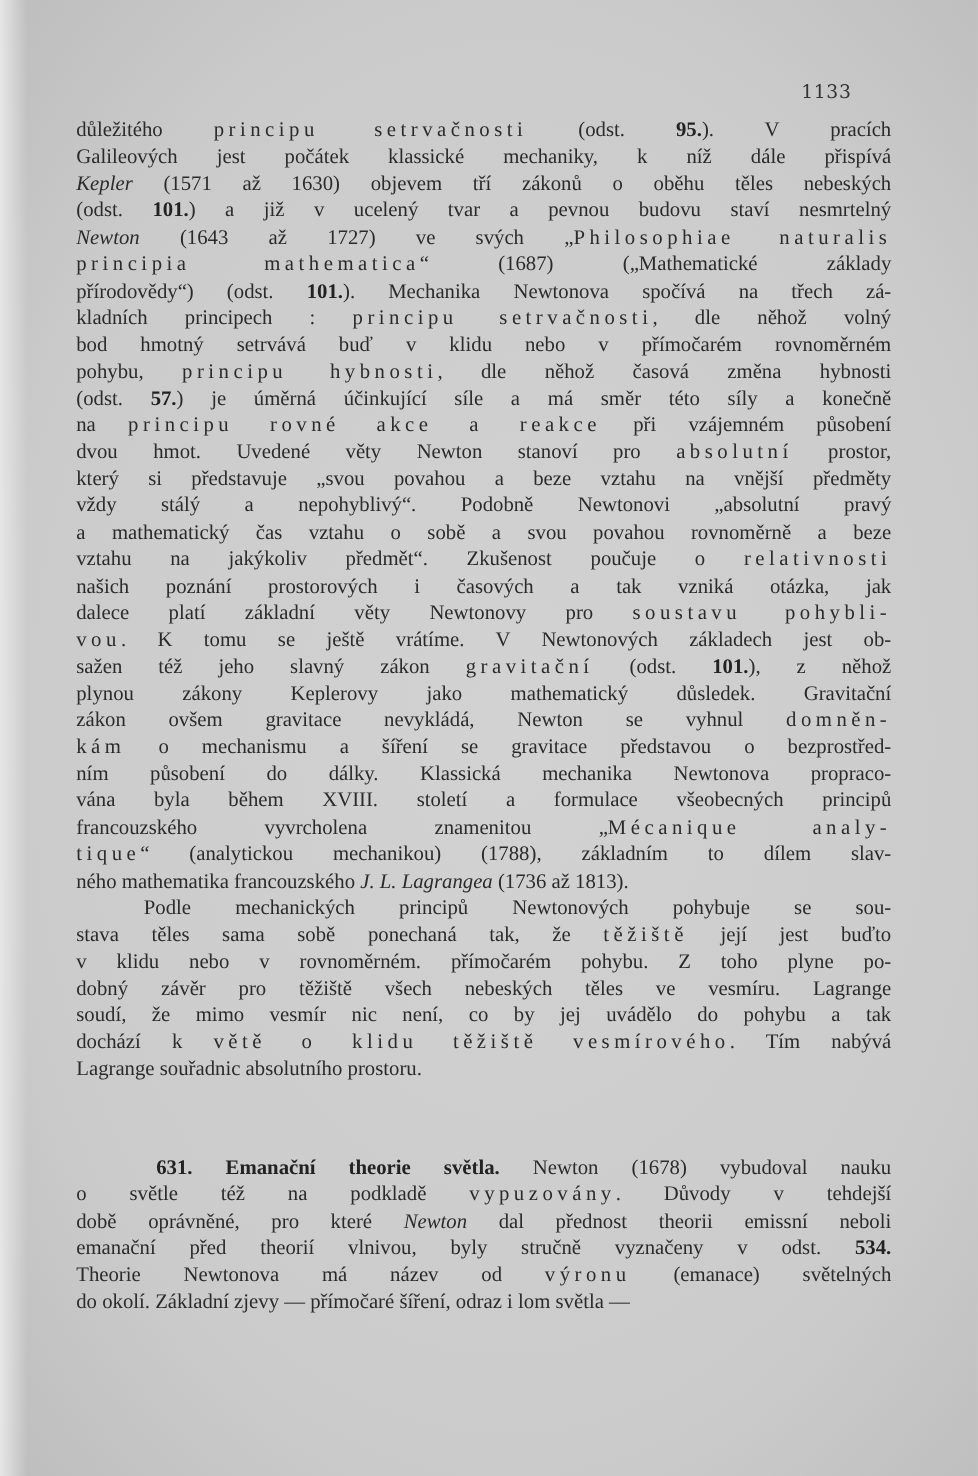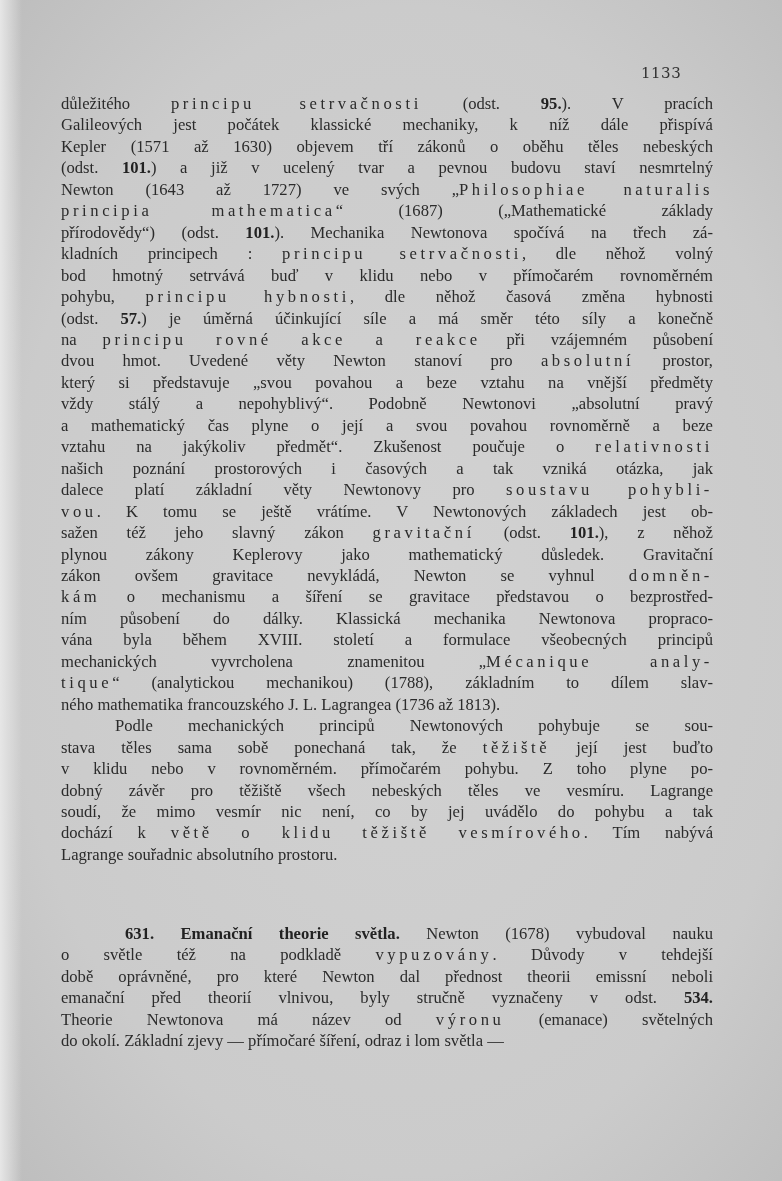--- a/index.html
+++ b/index.html
@@ -34,21 +34,21 @@
     text-align: justify; color: #2b2b2b;
   }
   .block-1 { top: 93px; }
   .block-2 { top: 923px; }
   .line { display: block; white-space: nowrap; text-align-last: justify; text-align: justify; }
   .line.last { text-align-last: left; }
   .indent { padding-left: 54px; }
   .indent-h { padding-left: 64px; }
   .sp { letter-spacing: 3.6px; }
   .b { font-weight: bold; color: #222; }
-  .i { }
+  .i { font-style: italic; }
 </style>
 </head>
 <body>
 
 <div class="page">
   <div class="page-number">1133</div>
 
   <div class="text-block block-1">
     <div>
         <span class="line"><span>důležitého </span><span class="sp">principu setrvačnosti</span><span> (odst. </span><span class="b">95.</span><span>). V pracích</span></span>
@@ -59,32 +59,32 @@
         <span class="line"><span class="sp">principia mathematica</span><span>“ (1687) („Mathematické základy</span></span>
         <span class="line"><span>přírodovědy“) (odst. </span><span class="b">101.</span><span>). Mechanika Newtonova spočívá na třech zá-</span></span>
         <span class="line"><span>kladních principech : </span><span class="sp">principu setrvačnosti</span><span>, dle něhož volný</span></span>
         <span class="line"><span>bod hmotný setrvává buď v klidu nebo v přímočarém rovnoměrném</span></span>
         <span class="line"><span>pohybu, </span><span class="sp">principu hybnosti</span><span>, dle něhož časová změna hybnosti</span></span>
         <span class="line"><span>(odst. </span><span class="b">57.</span><span>) je úměrná účinkující síle a má směr této síly a konečně</span></span>
         <span class="line"><span>na </span><span class="sp">principu rovné akce a reakce</span><span> při vzájemném působení</span></span>
         <span class="line"><span>dvou hmot. Uvedené věty Newton stanoví pro </span><span class="sp">absolutní</span><span> prostor,</span></span>
         <span class="line"><span>který si představuje „svou povahou a beze vztahu na vnější předměty</span></span>
         <span class="line"><span>vždy stálý a nepohyblivý“. Podobně Newtonovi „absolutní pravý</span></span>
-        <span class="line"><span>a mathematický čas plyne o její a svou povahou rovnoměrně a beze</span></span>
+        <span class="line"><span>a mathematický čas vztahu o sobě a svou povahou rovnoměrně a beze</span></span>
         <span class="line"><span>vztahu na jakýkoliv předmět“. Zkušenost poučuje o </span><span class="sp">relativnosti</span></span>
         <span class="line"><span>našich poznání prostorových i časových a tak vzniká otázka, jak</span></span>
         <span class="line"><span>dalece platí základní věty Newtonovy pro </span><span class="sp">soustavu pohybli-</span></span>
         <span class="line"><span class="sp">vou</span><span>. K tomu se ještě vrátíme. V Newtonových základech jest ob-</span></span>
         <span class="line"><span>sažen též jeho slavný zákon </span><span class="sp">gravitační</span><span> (odst. </span><span class="b">101.</span><span>), z něhož</span></span>
         <span class="line"><span>plynou zákony Keplerovy jako mathematický důsledek. Gravitační</span></span>
         <span class="line"><span>zákon ovšem gravitace nevykládá, Newton se vyhnul </span><span class="sp">domněn-</span></span>
         <span class="line"><span class="sp">kám</span><span> o mechanismu a šíření se gravitace představou o bezprostřed-</span></span>
         <span class="line"><span>ním působení do dálky. Klassická mechanika Newtonova propraco-</span></span>
         <span class="line"><span>vána byla během XVIII. století a formulace všeobecných principů</span></span>
-        <span class="line"><span>mechanických vyvrcholena znamenitou „</span><span class="sp">Mécanique analy-</span></span>
+        <span class="line"><span>francouzského vyvrcholena znamenitou „</span><span class="sp">Mécanique analy-</span></span>
         <span class="line"><span class="sp">tique</span><span>“ (analytickou mechanikou) (1788), základním to dílem slav-</span></span>
         <span class="line last"><span>ného mathematika francouzského </span><span class="i">J. L. Lagrangea</span><span> (1736 až 1813).</span></span>
       </div>
     <div>
         <span class="line indent"><span>Podle mechanických principů Newtonových pohybuje se sou-</span></span>
         <span class="line"><span>stava těles sama sobě ponechaná tak, že </span><span class="sp">těžiště</span><span> její jest buďto</span></span>
         <span class="line"><span>v klidu nebo v rovnoměrném. přímočarém pohybu. Z toho plyne po-</span></span>
         <span class="line"><span>dobný závěr pro těžiště všech nebeských těles ve vesmíru. Lagrange</span></span>
         <span class="line"><span>soudí, že mimo vesmír nic není, co by jej uvádělo do pohybu a tak</span></span>
         <span class="line"><span>dochází k </span><span class="sp">větě o klidu těžiště vesmírového</span><span>. Tím nabývá</span></span>

